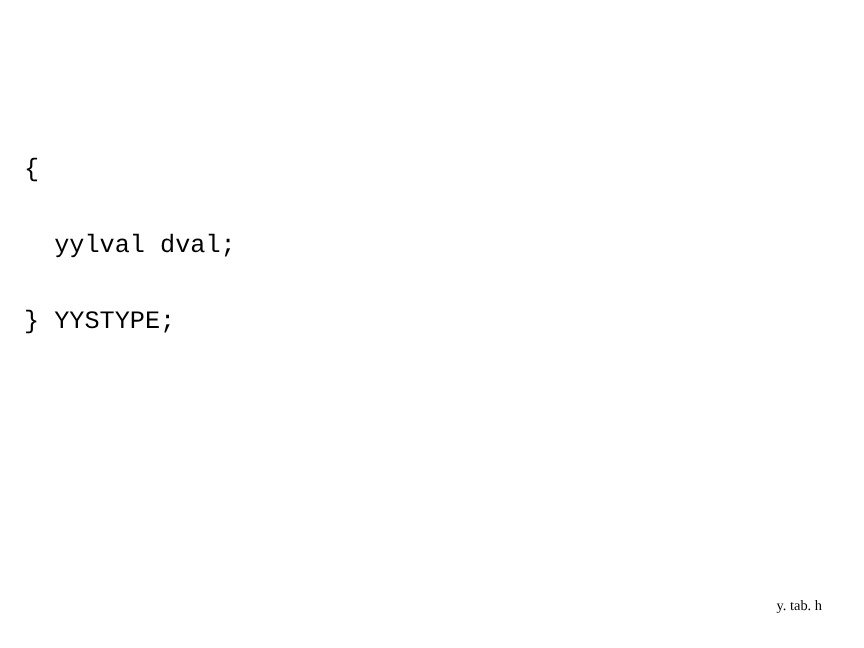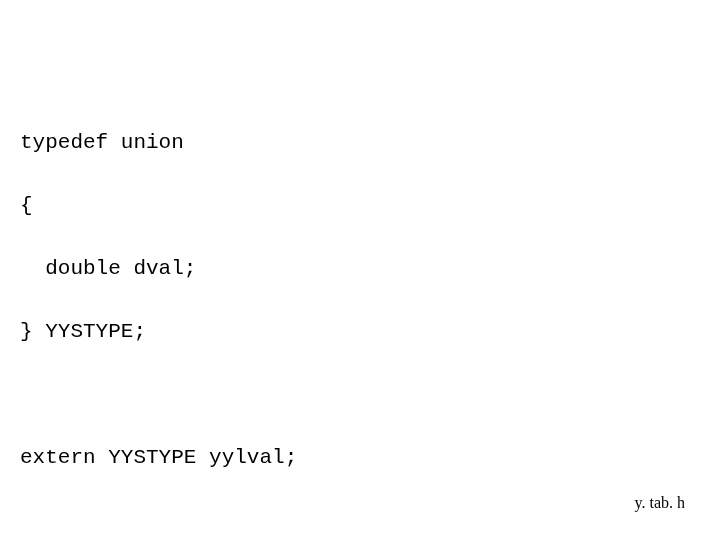--- a/index.html
+++ b/index.html
@@ -24,32 +24,30 @@
       display: block;
     }
     .blank {
       height: 1.5em;
     }
     .footer-label {
       position: absolute;
       bottom: 28px;
       right: 35px;
       font-family: "Times New Roman", Times, serif;
-      font-size: 16px;
+      font-size: 12px;
       color: #000000;
     }
   </style>
 </head>
 <body>
 
 <div class="code-block">
-<span class="line">typedef union</span>
 <span class="line">{</span>
-<span class="line">  double dval;</span>
+<span class="line">  yylval dval;</span>
 <span class="line">} YYSTYPE;</span>
 <span class="line blank"></span>
-<span class="line">extern YYSTYPE yylval;</span>
 
 
 
 </div>
 
 <div class="footer-label">y. tab. h</div>
 
 </body></html>

